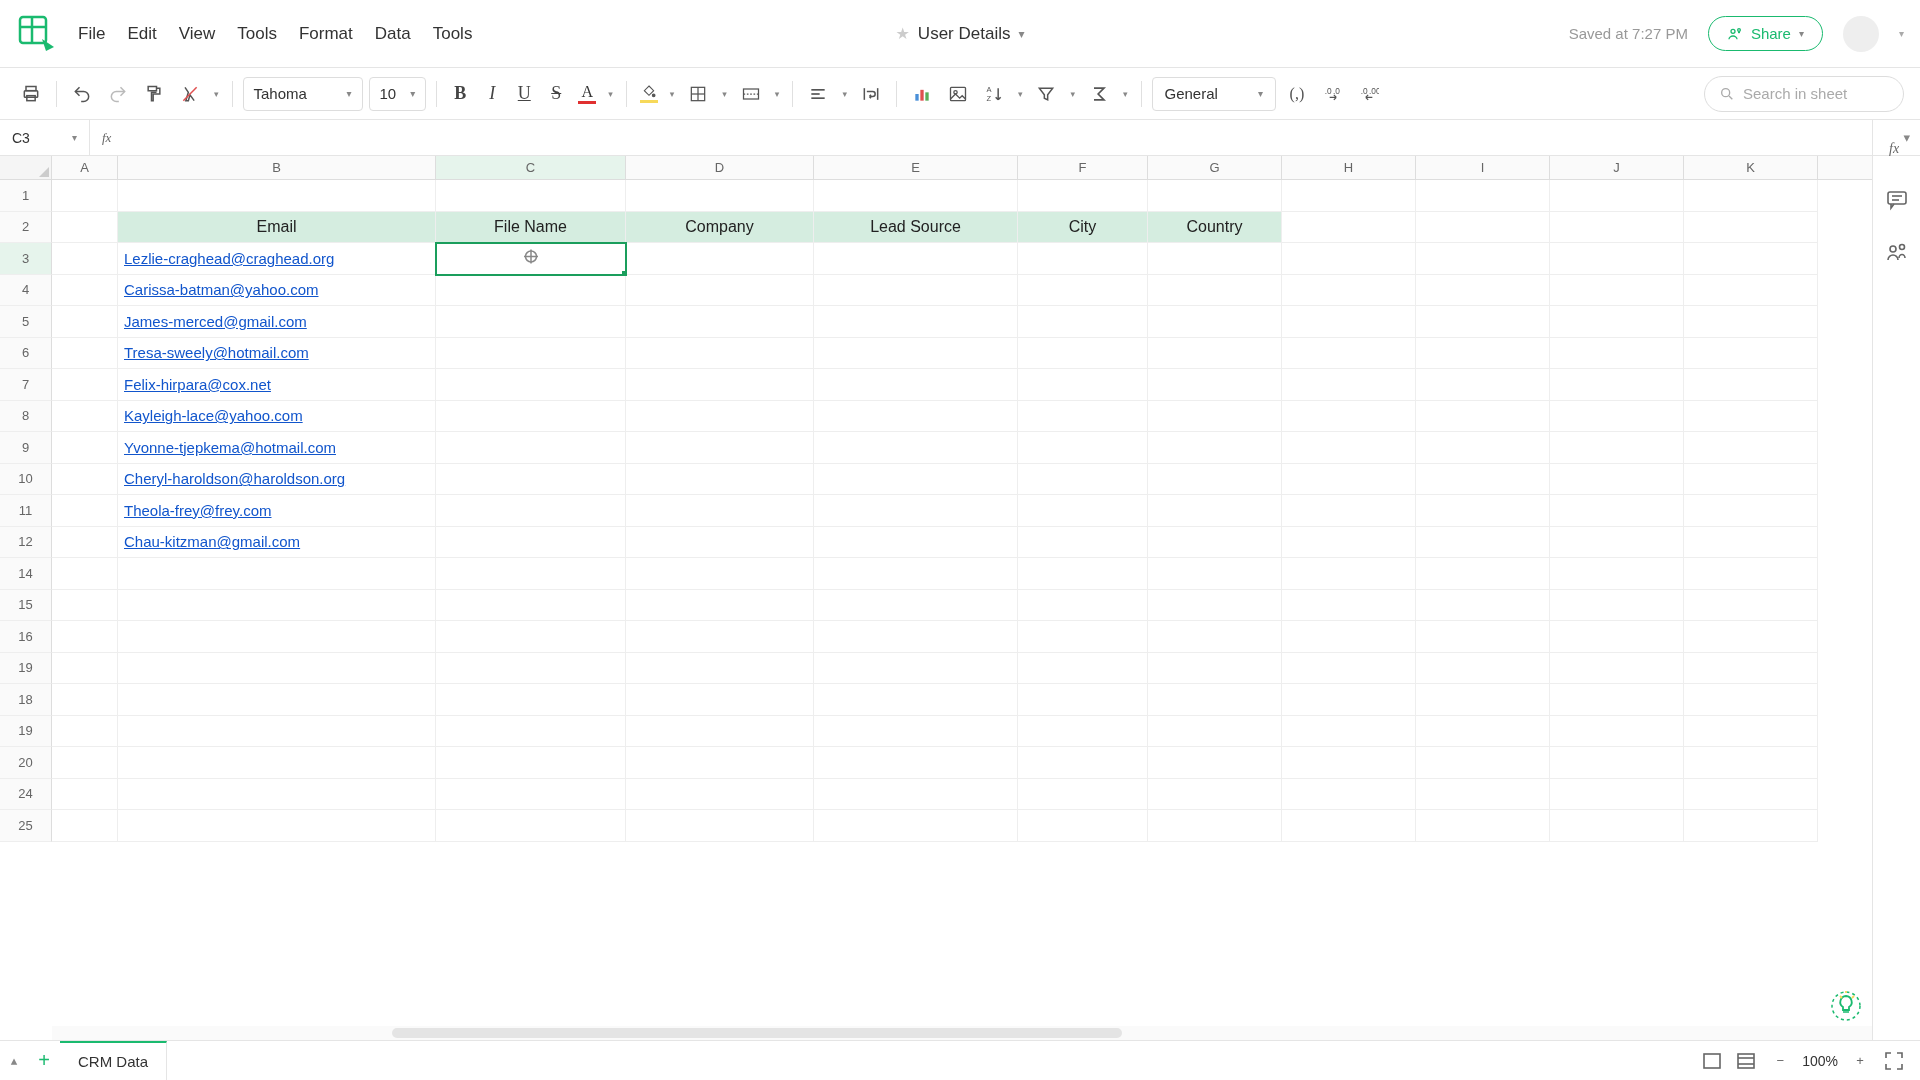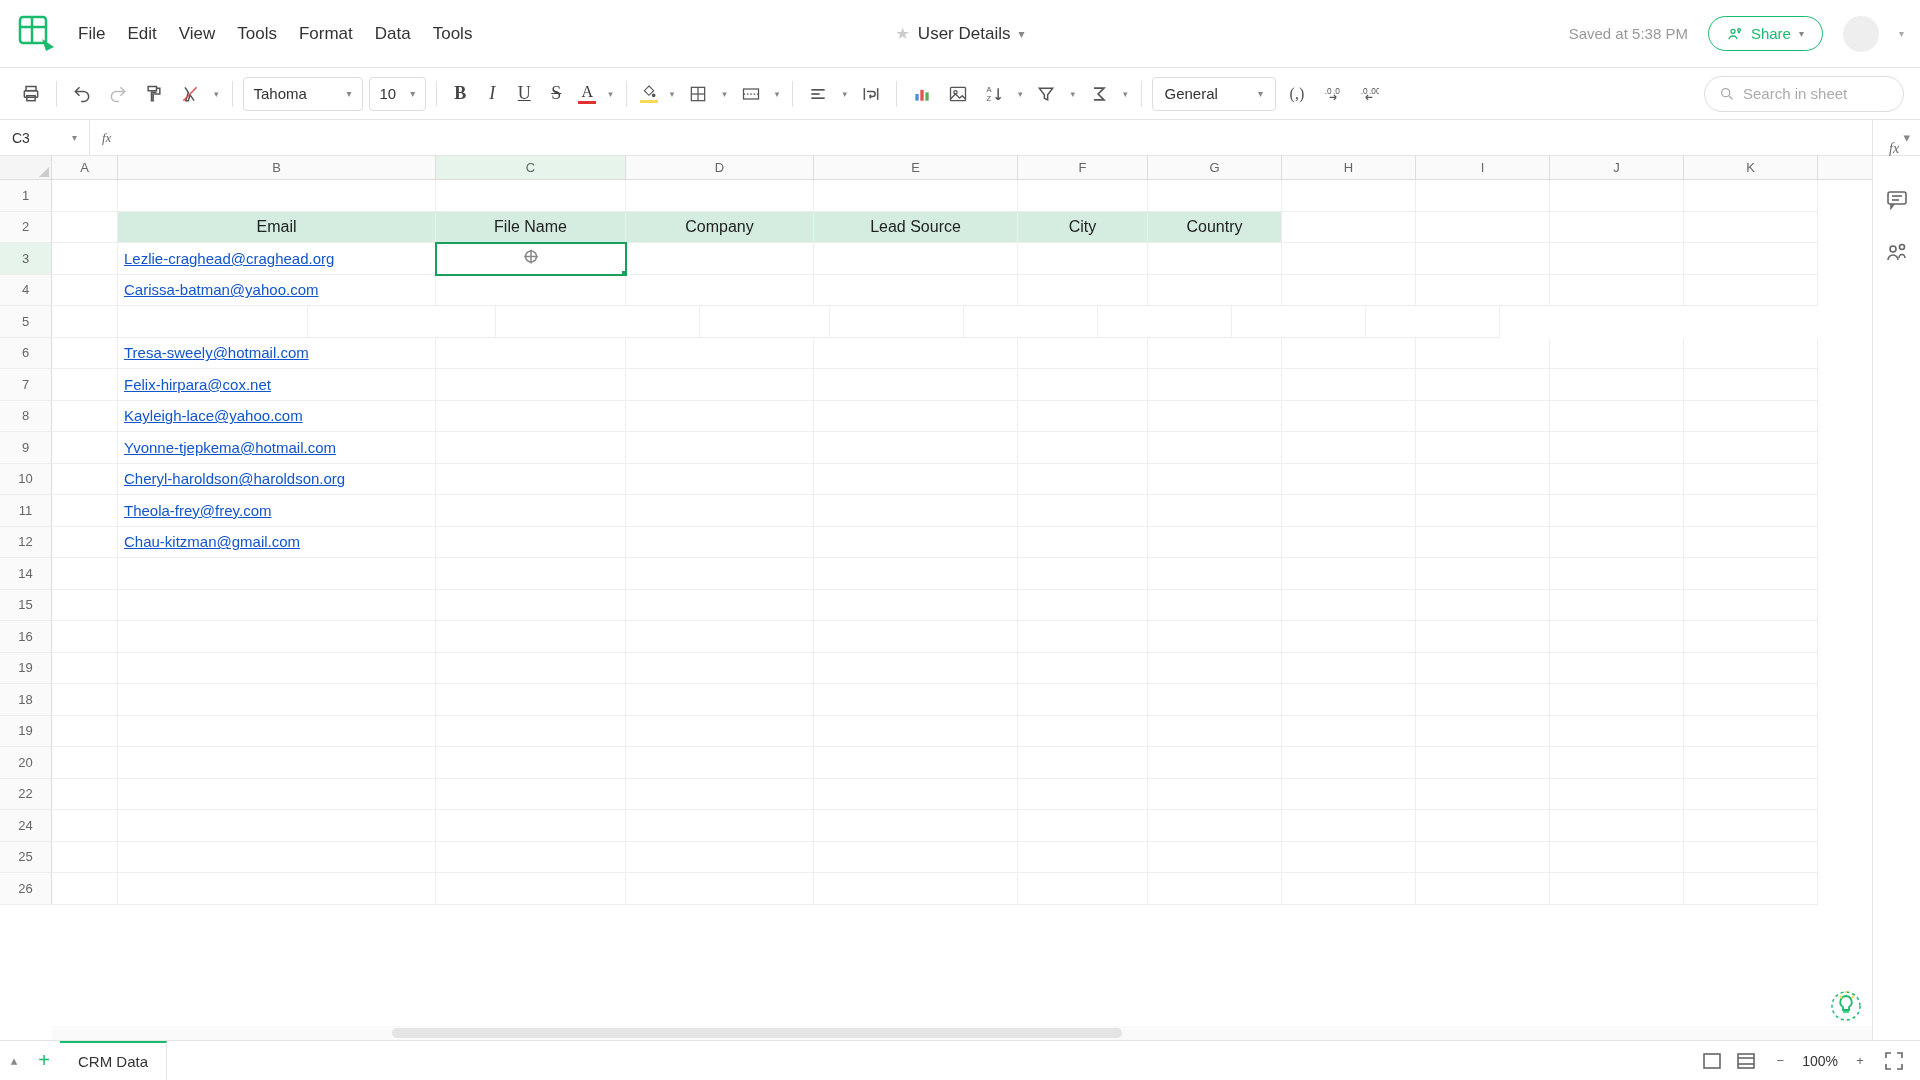--- a/index.html
+++ b/index.html
@@ -105,21 +105,21 @@
       <span class="menu-item">Format</span>
       <span class="menu-item">Data</span>
       <span class="menu-item">Tools</span>
     </div>
   <div class="title-center">
     <span class="star">★</span>
     <span>User Details</span>
     <span class="chev">▾</span>
   </div>
   <div class="title-right">
-    <span class="saved-text">Saved at 5:38 PM</span>
+    <span class="saved-text">Saved at 7:27 PM</span>
     <div class="share-btn">
       <svg width="16" height="16" viewBox="0 0 24 24" fill="none" stroke="#1aba6f" stroke-width="2">
           <circle cx="9" cy="8" r="3"></circle>
           <path d="M3 20c0-3 3-5 6-5s6 2 6 5"></path>
           <circle cx="18" cy="6" r="2"></circle>
           <path d="M18 8v3m-1.5-1.5h3"></path>
         </svg>
       <span>Share</span>
       <span class="chev-d">▾</span>
     </div>
@@ -396,20 +396,23 @@
         <div class="cell" style="width: 130px;"></div>
         <div class="cell" style="width: 134px;"></div>
         <div class="cell" style="width: 134px;"></div>
         <div class="cell" style="width: 134px;"></div>
         <div class="cell" style="width: 134px;"></div>
         <div class="cell" style="width: 134px;"></div>
       </div>
       <div class="row">
         <div class="rh">5</div>
         <div class="cell" style="width: 66px;"></div>
+        <div class="cell" style="width: 318px;">
+          <span class="link">James-merced@gmail.com</span>
+        </div>
         <div class="cell" style="width: 190px;"></div>
         <div class="cell" style="width: 188px;"></div>
         <div class="cell" style="width: 204px;"></div>
         <div class="cell" style="width: 130px;"></div>
         <div class="cell" style="width: 134px;"></div>
         <div class="cell" style="width: 134px;"></div>
         <div class="cell" style="width: 134px;"></div>
         <div class="cell" style="width: 134px;"></div>
         <div class="cell" style="width: 134px;"></div>
       </div>
@@ -617,63 +620,35 @@
         <div class="cell" style="width: 188px;"></div>
         <div class="cell" style="width: 204px;"></div>
         <div class="cell" style="width: 130px;"></div>
         <div class="cell" style="width: 134px;"></div>
         <div class="cell" style="width: 134px;"></div>
         <div class="cell" style="width: 134px;"></div>
         <div class="cell" style="width: 134px;"></div>
         <div class="cell" style="width: 134px;"></div>
       </div>
       <div class="row">
-        <div class="rh">22</div>
-        <div class="cell" style="width: 66px;"></div>
-        <div class="cell" style="width: 318px;"></div>
-        <div class="cell" style="width: 190px;"></div>
-        <div class="cell" style="width: 188px;"></div>
-        <div class="cell" style="width: 204px;"></div>
-        <div class="cell" style="width: 130px;"></div>
-        <div class="cell" style="width: 134px;"></div>
-        <div class="cell" style="width: 134px;"></div>
-        <div class="cell" style="width: 134px;"></div>
-        <div class="cell" style="width: 134px;"></div>
-        <div class="cell" style="width: 134px;"></div>
-      </div>
-      <div class="row">
         <div class="rh">24</div>
         <div class="cell" style="width: 66px;"></div>
         <div class="cell" style="width: 318px;"></div>
         <div class="cell" style="width: 190px;"></div>
         <div class="cell" style="width: 188px;"></div>
         <div class="cell" style="width: 204px;"></div>
         <div class="cell" style="width: 130px;"></div>
         <div class="cell" style="width: 134px;"></div>
         <div class="cell" style="width: 134px;"></div>
         <div class="cell" style="width: 134px;"></div>
         <div class="cell" style="width: 134px;"></div>
         <div class="cell" style="width: 134px;"></div>
       </div>
       <div class="row">
         <div class="rh">25</div>
-        <div class="cell" style="width: 66px;"></div>
-        <div class="cell" style="width: 318px;"></div>
-        <div class="cell" style="width: 190px;"></div>
-        <div class="cell" style="width: 188px;"></div>
-        <div class="cell" style="width: 204px;"></div>
-        <div class="cell" style="width: 130px;"></div>
-        <div class="cell" style="width: 134px;"></div>
-        <div class="cell" style="width: 134px;"></div>
-        <div class="cell" style="width: 134px;"></div>
-        <div class="cell" style="width: 134px;"></div>
-        <div class="cell" style="width: 134px;"></div>
-      </div>
-      <div class="row">
-        <div class="rh">26</div>
         <div class="cell" style="width: 66px;"></div>
         <div class="cell" style="width: 318px;"></div>
         <div class="cell" style="width: 190px;"></div>
         <div class="cell" style="width: 188px;"></div>
         <div class="cell" style="width: 204px;"></div>
         <div class="cell" style="width: 130px;"></div>
         <div class="cell" style="width: 134px;"></div>
         <div class="cell" style="width: 134px;"></div>
         <div class="cell" style="width: 134px;"></div>
         <div class="cell" style="width: 134px;"></div>

